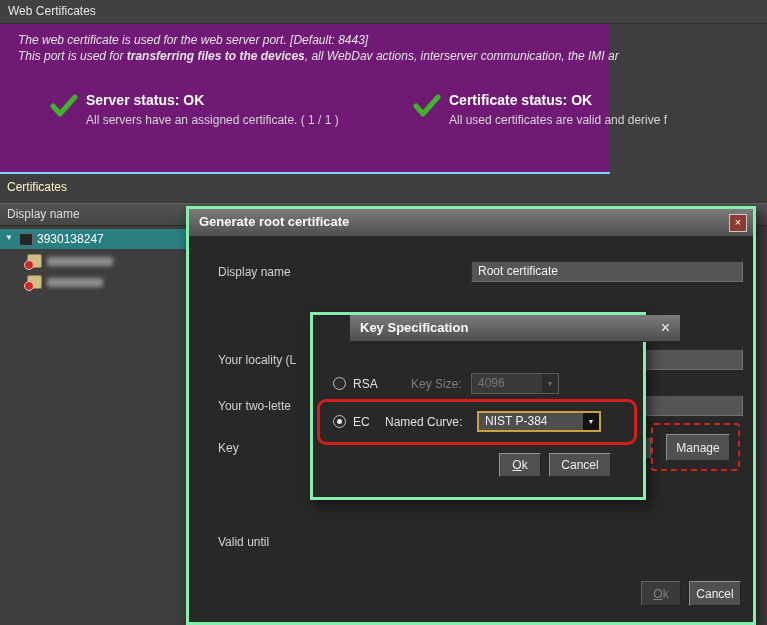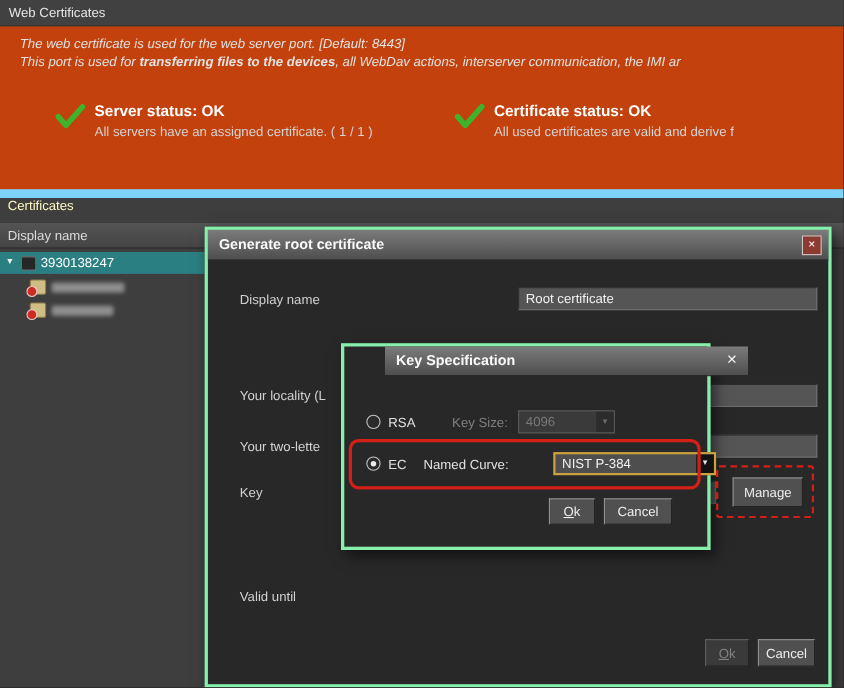--- a/index.html
+++ b/index.html
@@ -2,22 +2,22 @@
 <html><head>
 <meta charset="utf-8">
 <style>
   html,body{margin:0;padding:0;background:#222;}
   .screen{position:relative;width:767px;height:625px;overflow:hidden;background:#3e3e3e;
           font-family:"Liberation Sans",sans-serif;font-size:12px;color:#ddd;}
 
   
   .titlebar{position:absolute;left:0;top:0;width:767px;height:23px;background:#414141;
             border-bottom:1px solid #303030;line-height:23px;padding-left:8px;color:#e5e5e5;}
-  .info-panel{position:absolute;left:0;top:24px;width:767px;height:148px;background:#c2410c;
-              border-bottom:8px solid #7dd3fc;}
+  .info-panel{position:absolute;left:0;top:24px;width:610px;height:148px;background:#701a75;
+              border-bottom:2px solid #7dd3fc;}
   .info-line{position:absolute;left:18px;font-style:italic;white-space:nowrap;color:#e2e2e2;}
   .il1{top:9px}.il2{top:25px}
 
   .status-block{position:absolute;top:68px;height:44px;}
   .sb-server{left:50px;width:345px;}
   .sb-cert{left:413px;width:360px;}
   .check{position:absolute;left:0;top:2px;}
   .status-title{position:absolute;left:36px;top:0;font-size:14px;font-weight:bold;color:#fff;white-space:nowrap;text-align:right;}
   .status-sub{position:absolute;left:36px;top:21px;color:#d4d4d4;white-space:nowrap;}
 
@@ -202,21 +202,21 @@
         <span class="dd-btn">
             <span class="dd-arrow">▼</span>
           </span>
       </span>
     </div>
 
     <div class="krow" style="top:96px">
       <span class="radio selected"></span>
       <span class="klabel" style="left:40px">EC</span>
       <span class="klabel" style="left:72px">Named Curve:</span>
-      <span class="kdd focus" style="left:190px;width:148px">
+      <span class="kdd focus" style="left:164px;width:124px">
         <span>NIST P-384</span>
         <span class="dd-btn">
             <span class="dd-arrow">▼</span>
           </span>
       </span>
     </div>
 
     <button type="button" class="btn key-ok"><span class="mn">Ok</span></button>
     <button type="button" class="btn key-cancel"><span>Cancel</span></button>
   </div>

